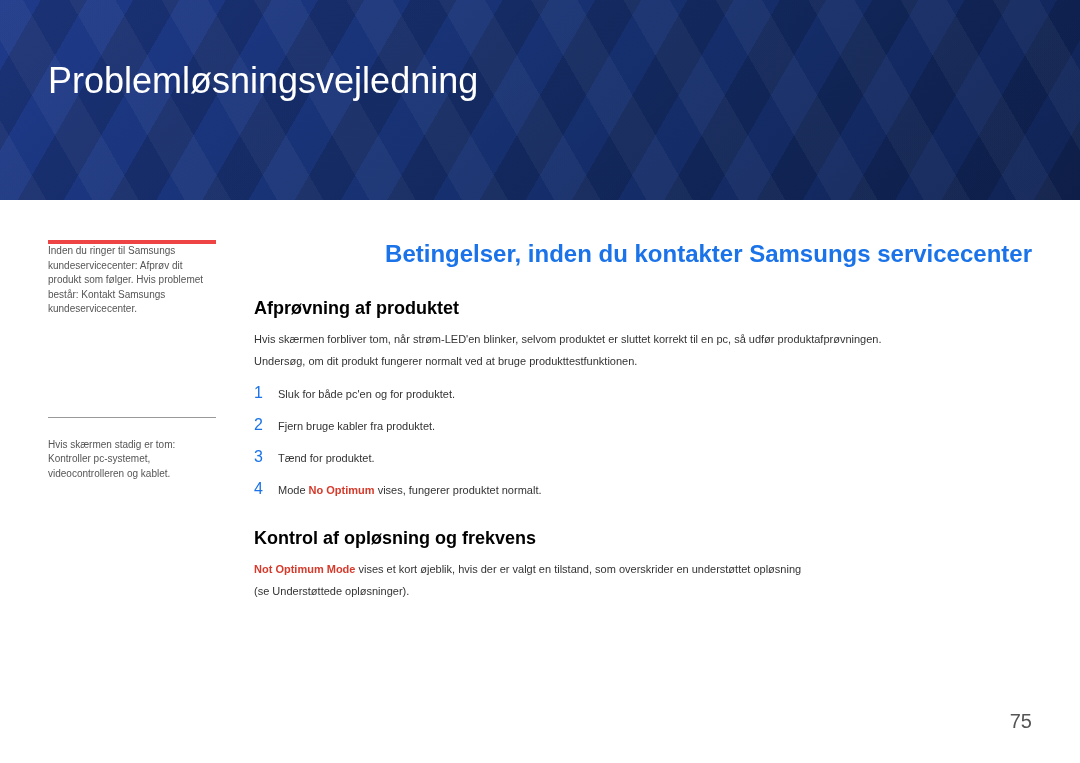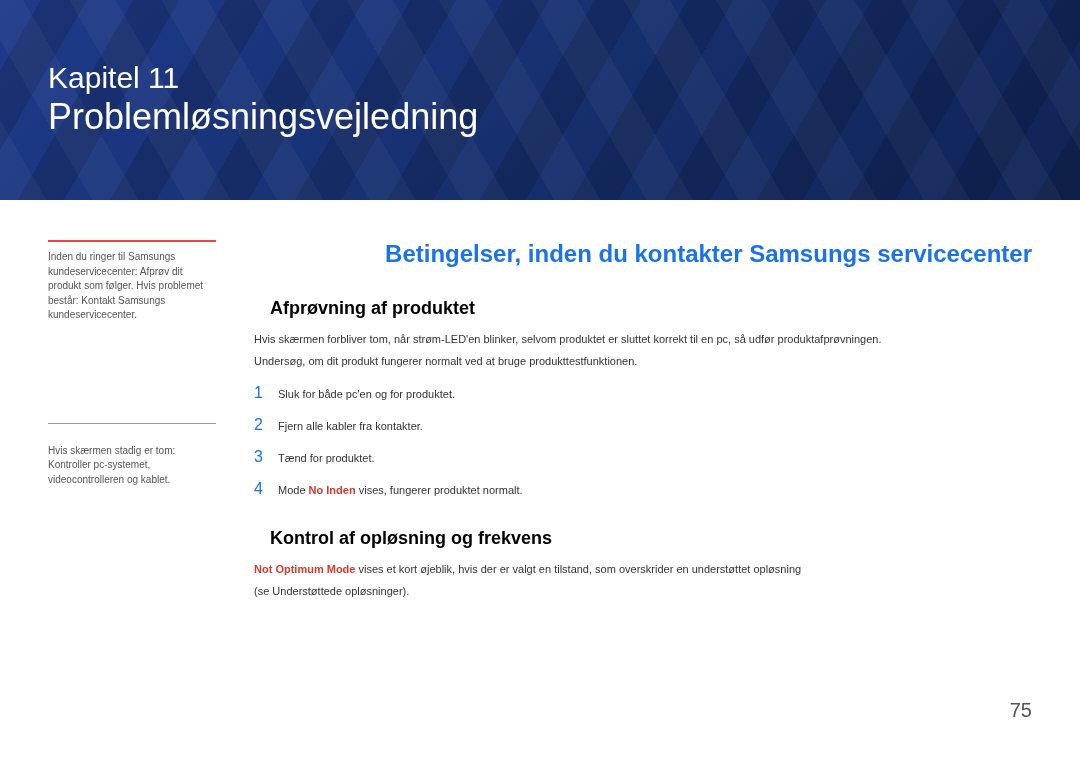--- a/index.html
+++ b/index.html
@@ -39,22 +39,21 @@
   }
   .sidebar {
     width: 188px;
     flex-shrink: 0;
     padding-right: 20px;
     font-size: 10px;
     color: #555;
     line-height: 1.45;
   }
   .side-note {
-    border-top: 2px solid #ef4444;
-    padding-top: 8px;
+    border-top: 4px solid #ef4444;
     margin-bottom: 100px;
   }
   .side-note-2 {
     border-top: 1px solid #999;
     padding-top: 20px;
   }
   .main {
     flex: 1;
     padding-left: 18px;
   }
@@ -63,21 +62,20 @@
     font-size: 24px;
     font-weight: 600;
     margin-bottom: 30px;
     text-align: right;
   }
   .sub-title {
     color: #000;
     font-size: 18px;
     font-weight: 600;
     margin-bottom: 12px;
-    margin-left: 16px;
   }
   .body-text {
     font-size: 11px;
     color: #333;
     line-height: 1.6;
     margin-bottom: 4px;
   }
   .steps {
     margin-top: 14px;
     margin-bottom: 30px;
@@ -97,31 +95,30 @@
   .step-text {
     font-size: 11px;
     color: #333;
   }
   .bold-red {
     color: #d63a2b;
     font-weight: 600;
   }
   .page-num {
     position: absolute;
-    bottom: 41px;
+    bottom: 30px;
     right: 48px;
     font-size: 20px;
     color: #555;
   }
 </style>
 </head>
 <body>
 
 <div class="banner">
-  <div class="chapter-label">Kapitel 11</div>
   <div class="chapter-title">Problemløsningsvejledning</div>
 </div>
 
 <div class="content">
   <div class="sidebar">
     <div class="side-note">Inden du ringer til Samsungs kundeservicecenter: Afprøv dit produkt som følger. Hvis problemet består: Kontakt Samsungs kundeservicecenter.</div>
     <div class="side-note-2">Hvis skærmen stadig er tom: Kontroller pc-systemet, videocontrolleren og kablet.</div>
   </div>
 
   <div class="main">
@@ -131,29 +128,29 @@
     <div class="body-text">Hvis skærmen forbliver tom, når strøm-LED'en blinker, selvom produktet er sluttet korrekt til en pc, så udfør produktafprøvningen.</div>
     <div class="body-text">Undersøg, om dit produkt fungerer normalt ved at bruge produkttestfunktionen.</div>
 
     <div class="steps">
       <div class="step">
         <div class="step-num">1</div>
         <div class="step-text">Sluk for både pc'en og for produktet.</div>
       </div>
       <div class="step">
         <div class="step-num">2</div>
-        <div class="step-text">Fjern alle kabler fra kontakter.</div>
+        <div class="step-text">Fjern bruge kabler fra produktet.</div>
       </div>
       <div class="step">
         <div class="step-num">3</div>
         <div class="step-text">Tænd for produktet.</div>
       </div>
       <div class="step">
         <div class="step-num">4</div>
-        <div class="step-text"><span>Mode </span><span class="bold-red">No Inden</span><span> vises, fungerer produktet normalt.</span></div>
+        <div class="step-text"><span>Mode </span><span class="bold-red">No Optimum</span><span> vises, fungerer produktet normalt.</span></div>
       </div>
     </div>
 
     <div class="sub-title">Kontrol af opløsning og frekvens</div>
     <div class="body-text"><span class="bold-red">Not Optimum Mode</span><span> vises et kort øjeblik, hvis der er valgt en tilstand, som overskrider en understøttet opløsning</span></div>
     <div class="body-text">(se Understøttede opløsninger).</div>
   </div>
 </div>
 
 <div class="page-num">75</div>

